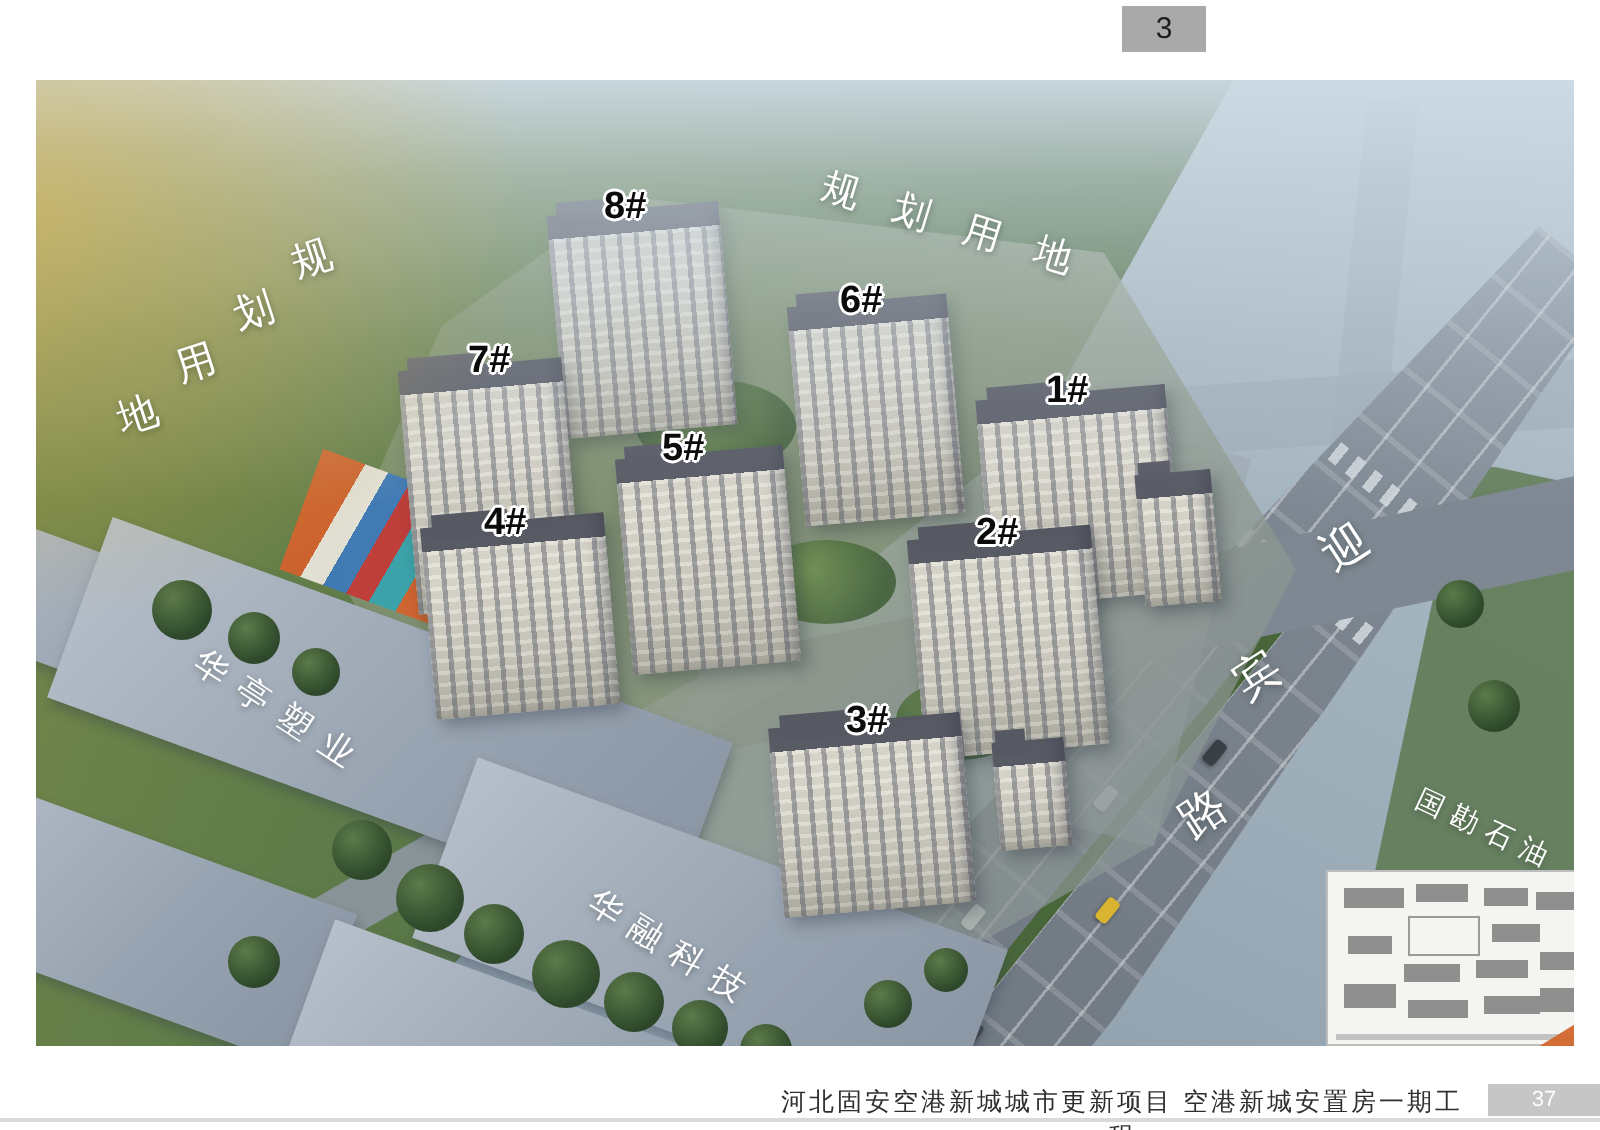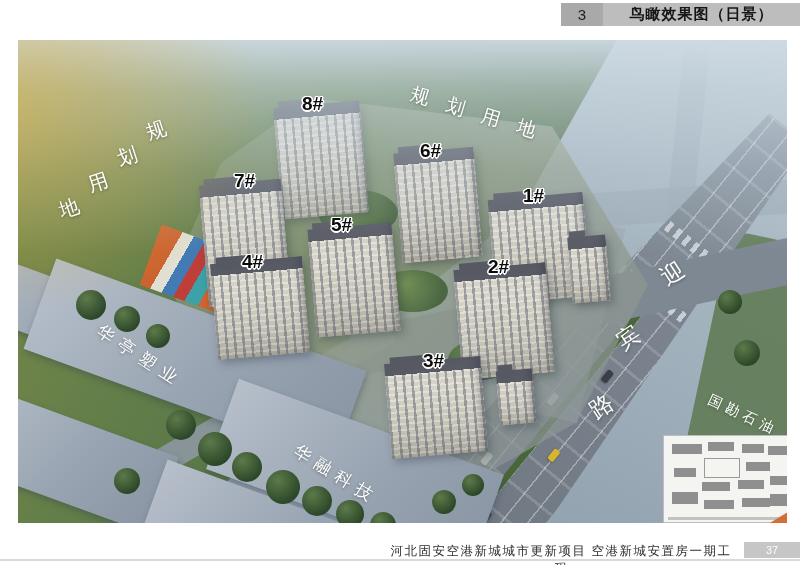--- a/index.html
+++ b/index.html
@@ -67,21 +67,20 @@
   
   .footer-text{position:absolute;left:385px;top:543px;width:352px;text-align:center;font-size:12.5px;color:#2e2e2e;letter-spacing:1.5px;font-weight:500;}
   .footer-page{position:absolute;left:744px;top:542px;width:56px;height:16px;background:#c6c6c6;color:#fdfdfd;font-size:11px;display:flex;align-items:center;justify-content:center;}
   .footer-line{position:absolute;left:0;top:559px;width:800px;height:2px;background:#d9d9d9;}
 </style>
 </head>
 <body>
 
 <div class="header-bar">
   <div class="header-num">3</div>
-  <div class="header-title">鸟瞰效果图（日景）</div>
 </div>
 
 <div class="photo">
   <div class="layer grass"></div>
   <div class="layer road-far-h"></div>
   <div class="layer road-far-v"></div>
   <div class="layer green-right"></div>
 
   <div class="layer road-main">
     <div class="lanes"></div>

